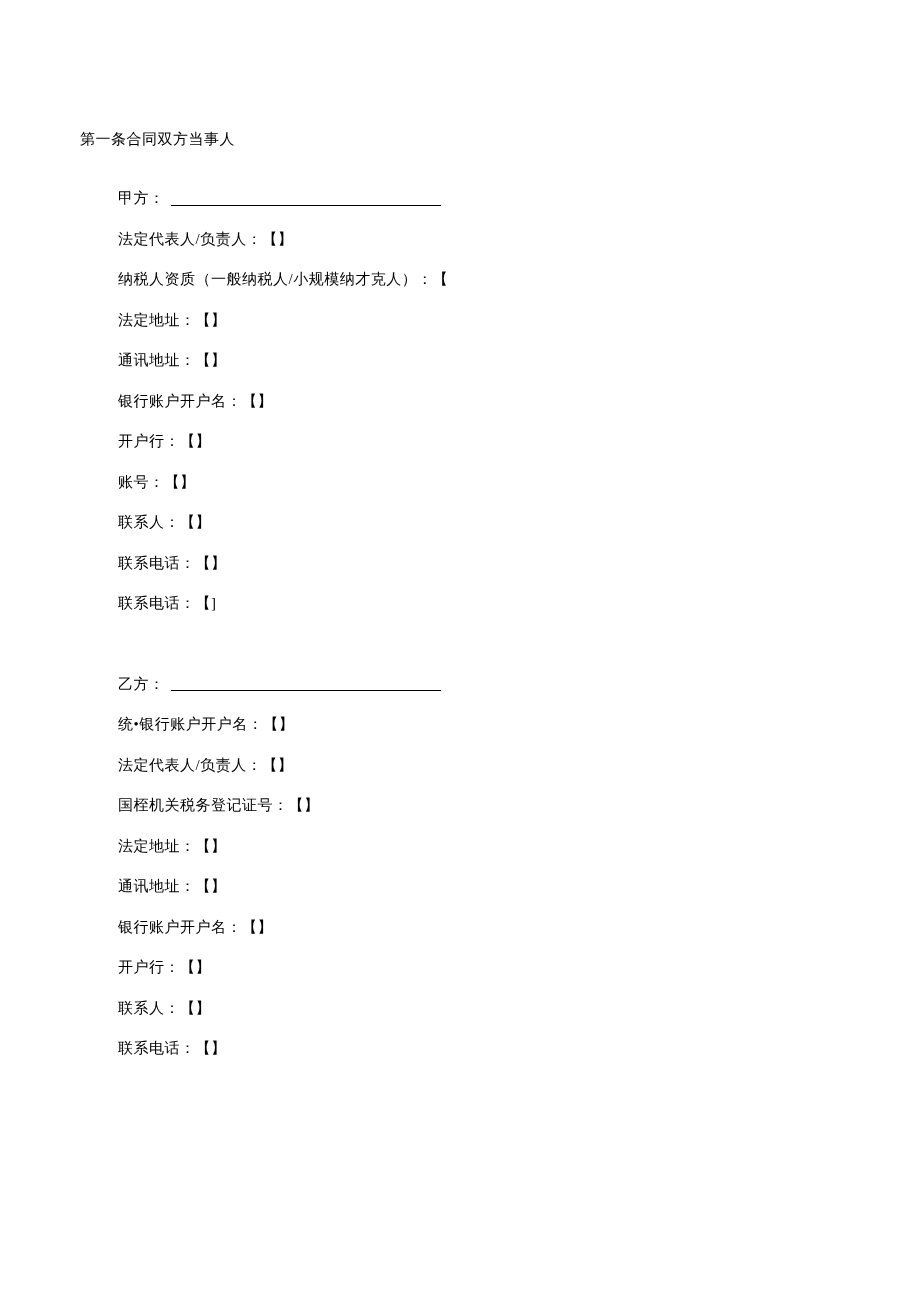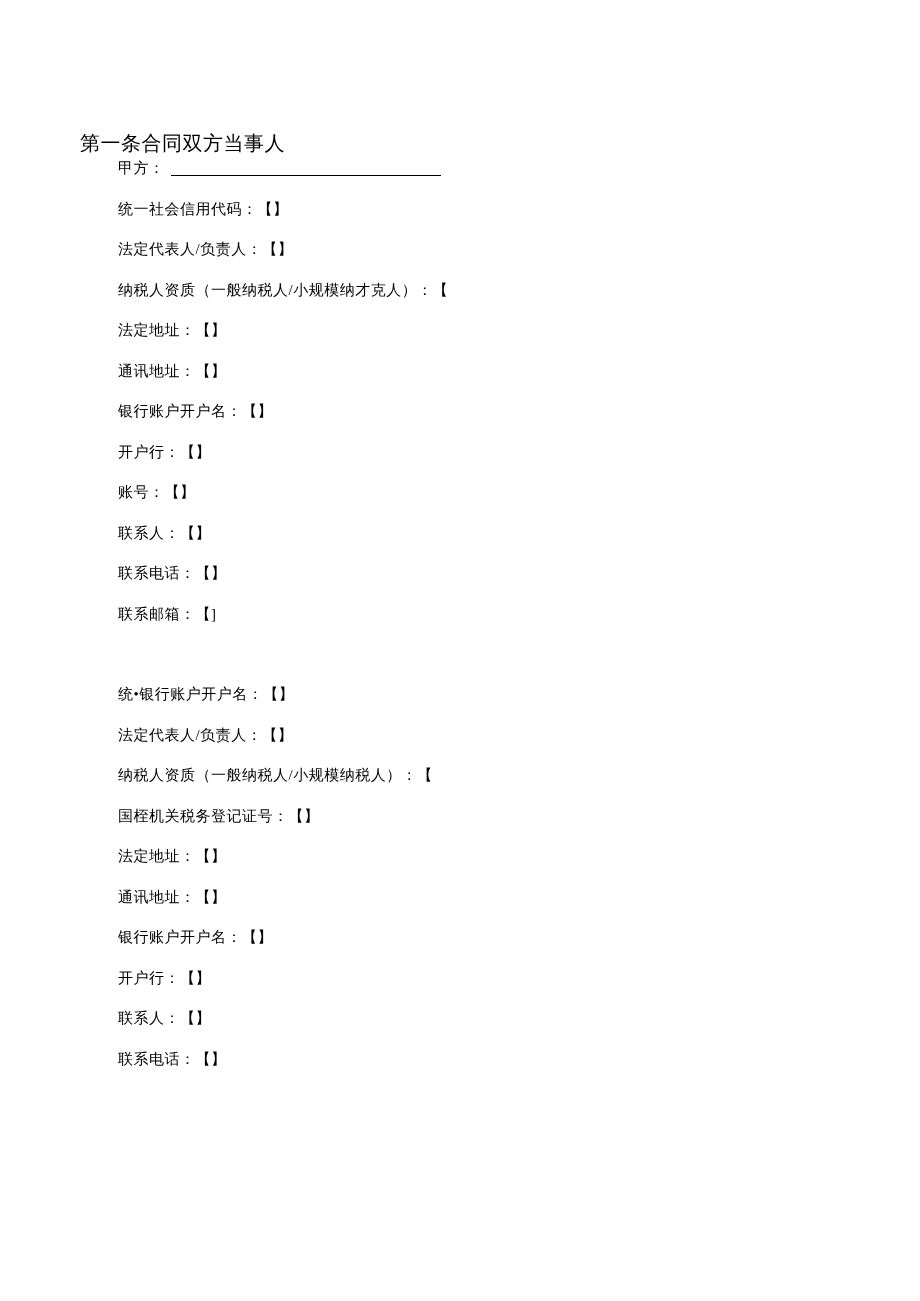--- a/index.html
+++ b/index.html
@@ -9,22 +9,23 @@
     font-family: "SimSun", "宋体", serif;
     color: #000000;
   }
   .page {
     width: 920px;
     min-height: 1301px;
     padding: 130px 80px 60px 80px;
     box-sizing: border-box;
   }
   .section-title {
-    font-size: 20px;
+    font-size: 15px;
     letter-spacing: 0.5px;
+    margin-bottom: 38px;
   }
   .block {
     padding-left: 38px;
   }
   .line {
     font-size: 15px;
     line-height: 1.5;
     margin-bottom: 18px;
     letter-spacing: 0.5px;
   }
@@ -53,39 +54,41 @@
 
 <div class="page">
 
   <div class="section-title">第一条合同双方当事人</div>
 
   <div class="block">
     <div class="line party-line">
       <span class="party-label">甲方：</span>
       <span class="party-underline"></span>
     </div>
-    <div class="line">统一社会信用代码：【】</div>
     <div class="line">法定代表人/负责人：【】</div>
     <div class="line">纳税人资质（一般纳税人/小规模纳才克人）：【</div>
     <div class="line">法定地址：【】</div>
     <div class="line">通讯地址：【】</div>
     <div class="line">银行账户开户名：【】</div>
     <div class="line">开户行：【】</div>
     <div class="line">账号：【】</div>
     <div class="line">联系人：【】</div>
     <div class="line">联系电话：【】</div>
-    <div class="line">联系邮箱：【]</div>
+    <div class="line">联系电话：【]</div>
   </div>
 
   <div class="spacer"></div>
 
   <div class="block">
+    <div class="line party-line">
+      <span class="party-label">乙方：</span>
+      <span class="party-underline"></span>
+    </div>
     <div class="line">统•银行账户开户名：【】</div>
     <div class="line">法定代表人/负责人：【】</div>
-    <div class="line">纳税人资质（一般纳税人/小规模纳税人）：【</div>
     <div class="line">国桎机关税务登记证号：【】</div>
     <div class="line">法定地址：【】</div>
     <div class="line">通讯地址：【】</div>
     <div class="line">银行账户开户名：【】</div>
     <div class="line">开户行：【】</div>
     <div class="line">联系人：【】</div>
     <div class="line">联系电话：【】</div>
   </div>
 
 </div>

